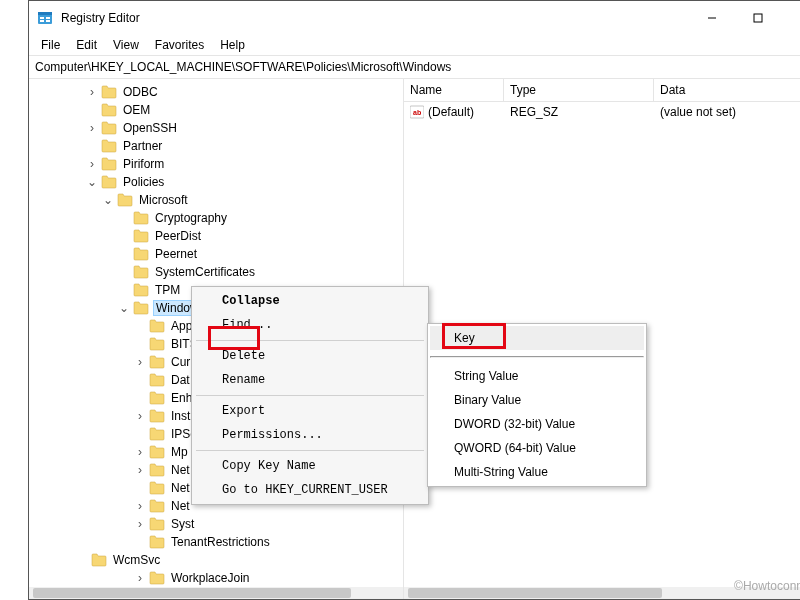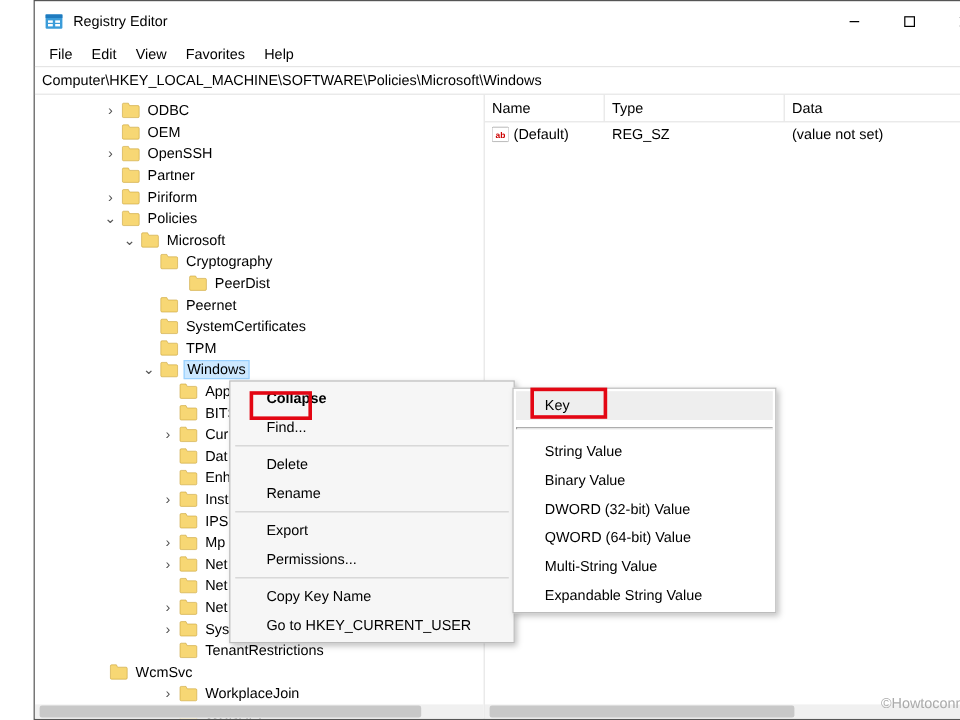--- a/index.html
+++ b/index.html
@@ -144,21 +144,21 @@
             </svg></span>
           <span class="label">Microsoft</span>
         </div>
         <div class="row" style="padding-left: 88px;">
           <span class="chev blank">›</span>
           <span class="folder"><svg viewBox="0 0 16 14">
               <path d="M1 3 L1 12 Q1 13 2 13 L14 13 Q15 13 15 12 L15 4 Q15 3 14 3 L7 3 L6 1 L2 1 Q1 1 1 2 Z" fill="#f7d774" stroke="#caa33a" stroke-width="0.5"></path>
             </svg></span>
           <span class="label">Cryptography</span>
         </div>
-        <div class="row" style="padding-left: 112px;">
+        <div class="row" style="padding-left: 88px;">
           <span class="chev blank">›</span>
           <span class="folder"><svg viewBox="0 0 16 14">
               <path d="M1 3 L1 12 Q1 13 2 13 L14 13 Q15 13 15 12 L15 4 Q15 3 14 3 L7 3 L6 1 L2 1 Q1 1 1 2 Z" fill="#f7d774" stroke="#caa33a" stroke-width="0.5"></path>
             </svg></span>
           <span class="label">PeerDist</span>
         </div>
         <div class="row" style="padding-left: 88px; align-items: center;">
           <span class="chev blank">›</span>
           <span class="folder"><svg viewBox="0 0 16 14">
               <path d="M1 3 L1 12 Q1 13 2 13 L14 13 Q15 13 15 12 L15 4 Q15 3 14 3 L7 3 L6 1 L2 1 Q1 1 1 2 Z" fill="#f7d774" stroke="#caa33a" stroke-width="0.5"></path>
@@ -328,21 +328,21 @@
       </div>
     </div>
 
     <div class="splitter"></div>
 
     <div class="hscroll small" style="position:absolute;left:0;bottom:0;">
       <div class="thumb" style="margin-left:4px;width:85%"></div>
     </div>
   </div>
 
-  <div class="ctx" style="left:162px;top:316px;width:232px;">
+  <div class="ctx" style="left:162px;top:285px;width:232px;font-family:Liberation Mono, monospace;">
     <div class="item">
         <b>Collapse</b>
       </div>
     <div class="item">
         <span>Find...</span>
       </div>
     <hr>
     <div class="item">
         <span>Delete</span>
       </div>
@@ -378,22 +378,19 @@
       </div>
     <div class="sitem">
         <span>DWORD (32-bit) Value</span>
       </div>
     <div class="sitem">
         <span>QWORD (64-bit) Value</span>
       </div>
     <div class="sitem">
         <span>Multi-String Value</span>
       </div>
-    <div class="sitem">
-        <span>Expandable String Value</span>
-      </div>
   </div>
 
   <div class="hl" style="left:179px;top:325px;width:52px;height:24px;"></div>
   <div class="hl" style="left:413px;top:322px;width:64px;height:26px;"></div>
 
   <div class="watermark">©Howtoconnect</div>
 </div>
 
 </body></html>

